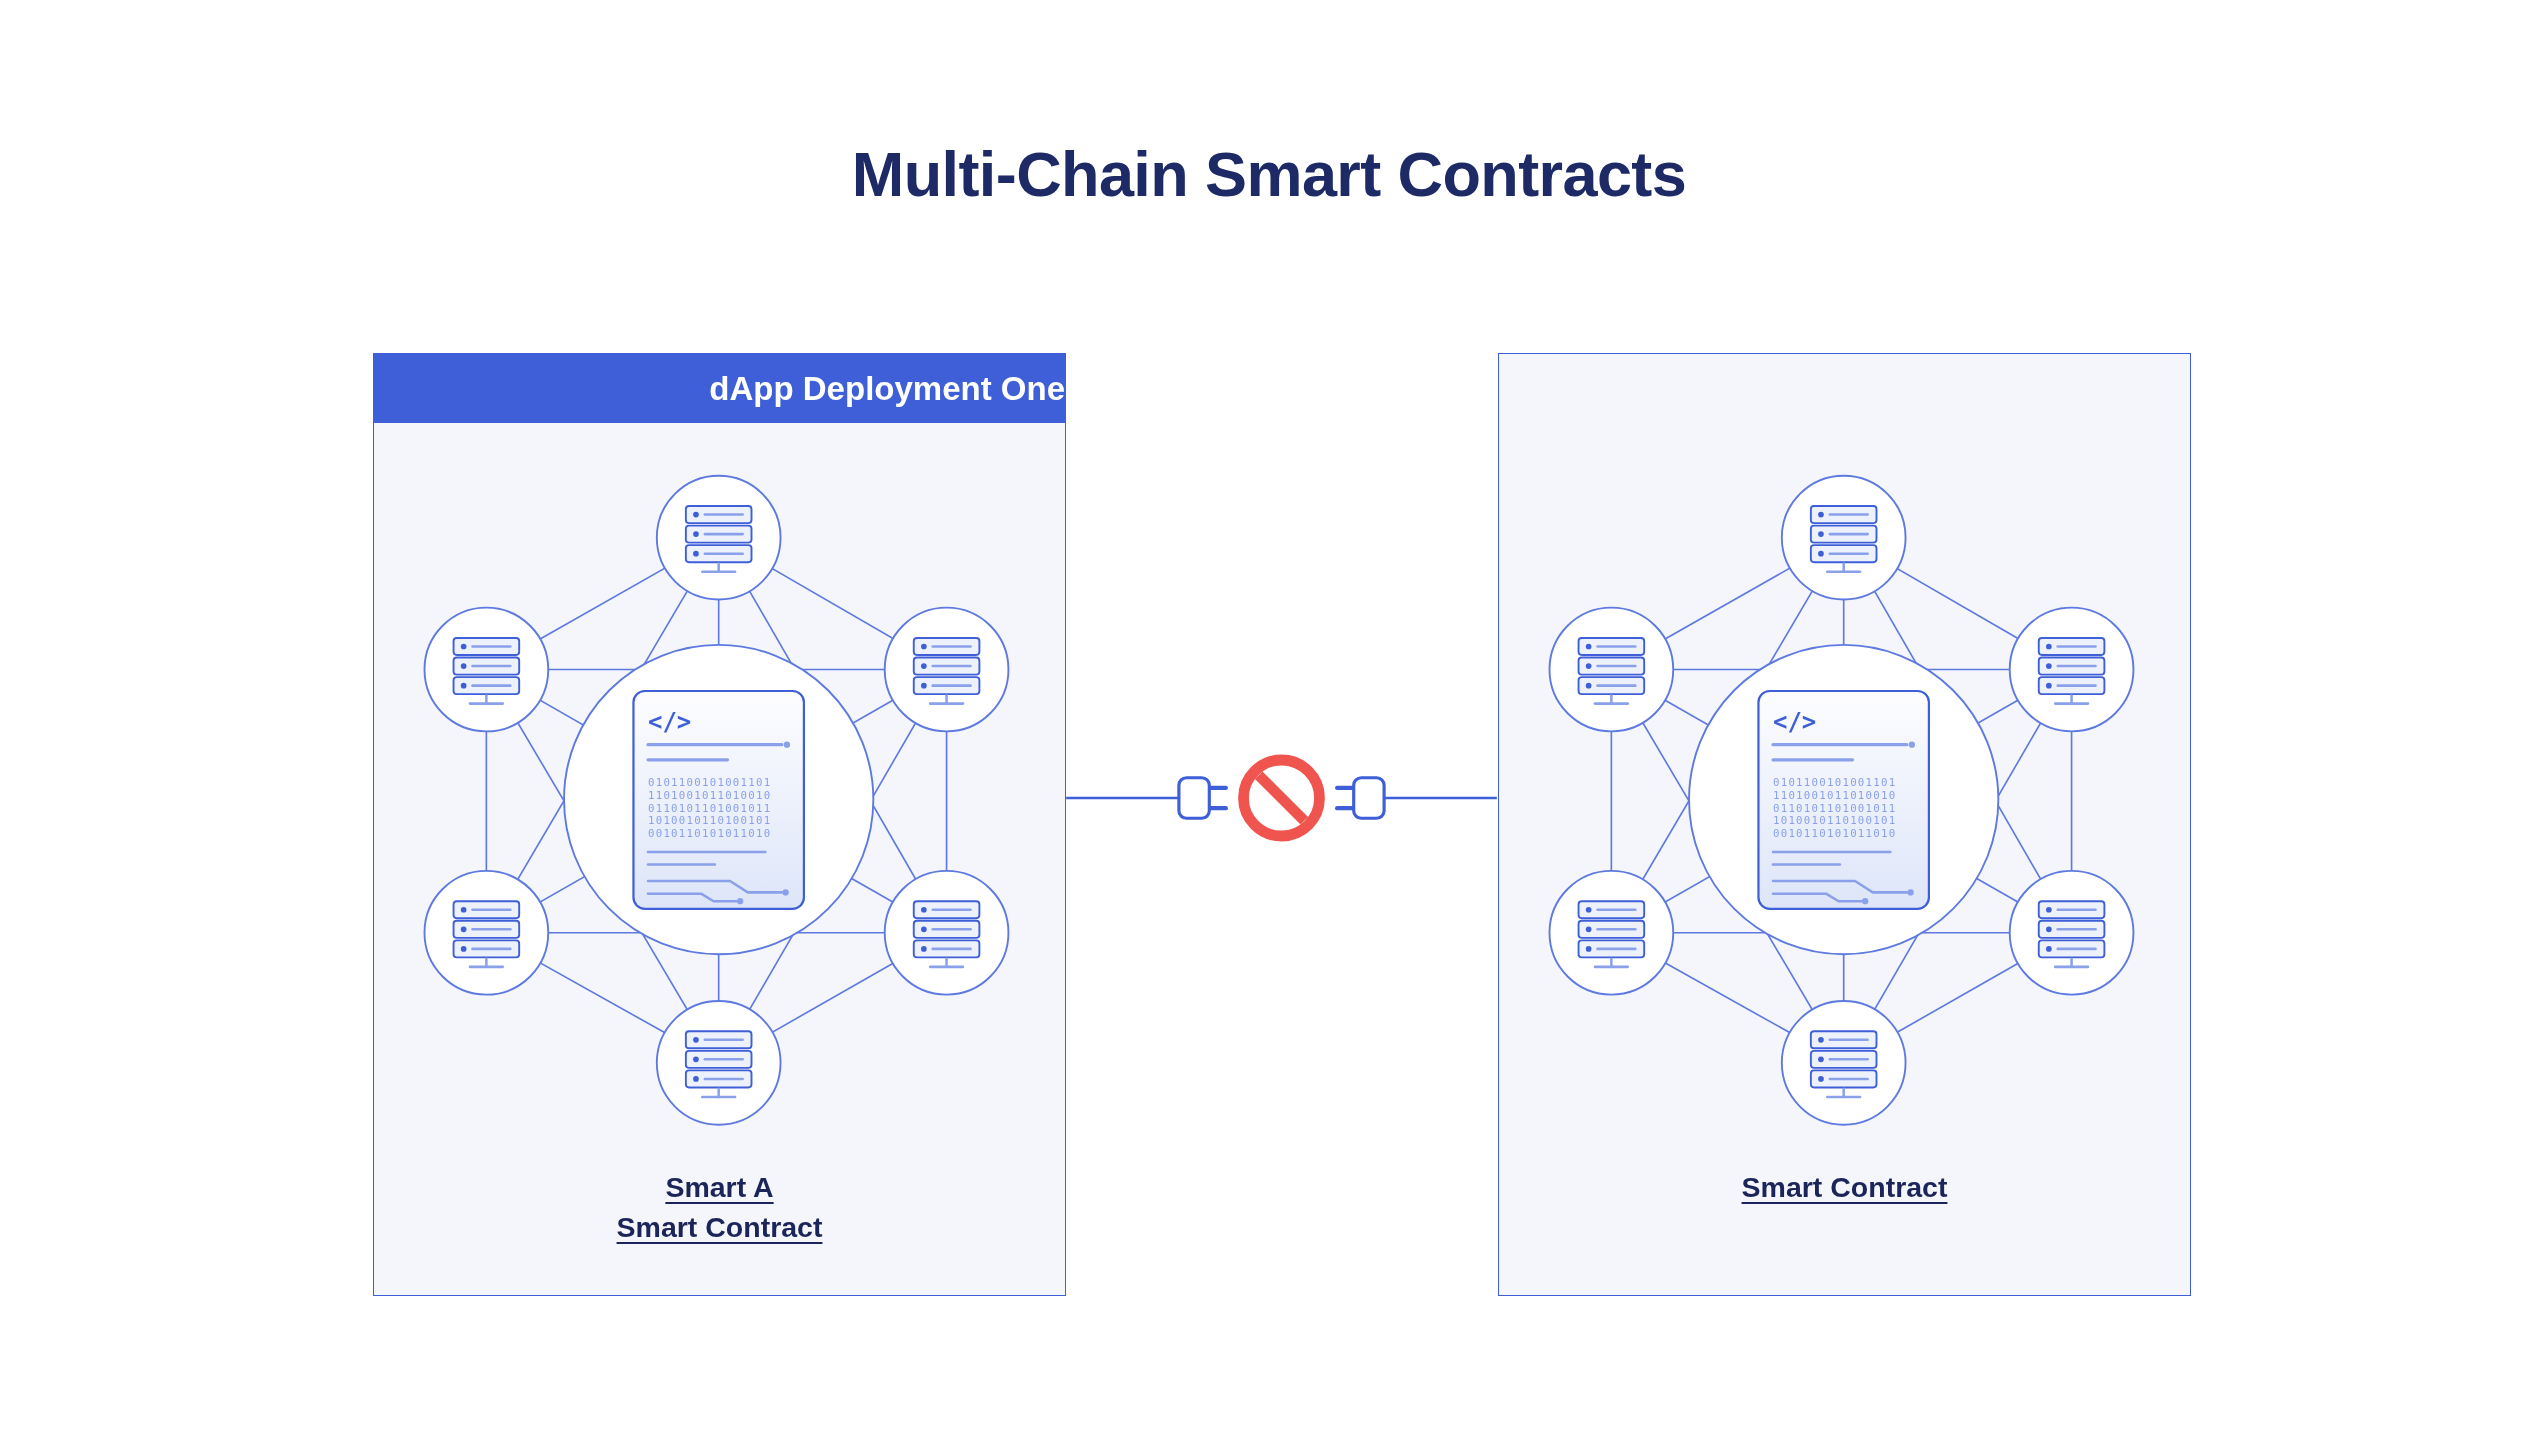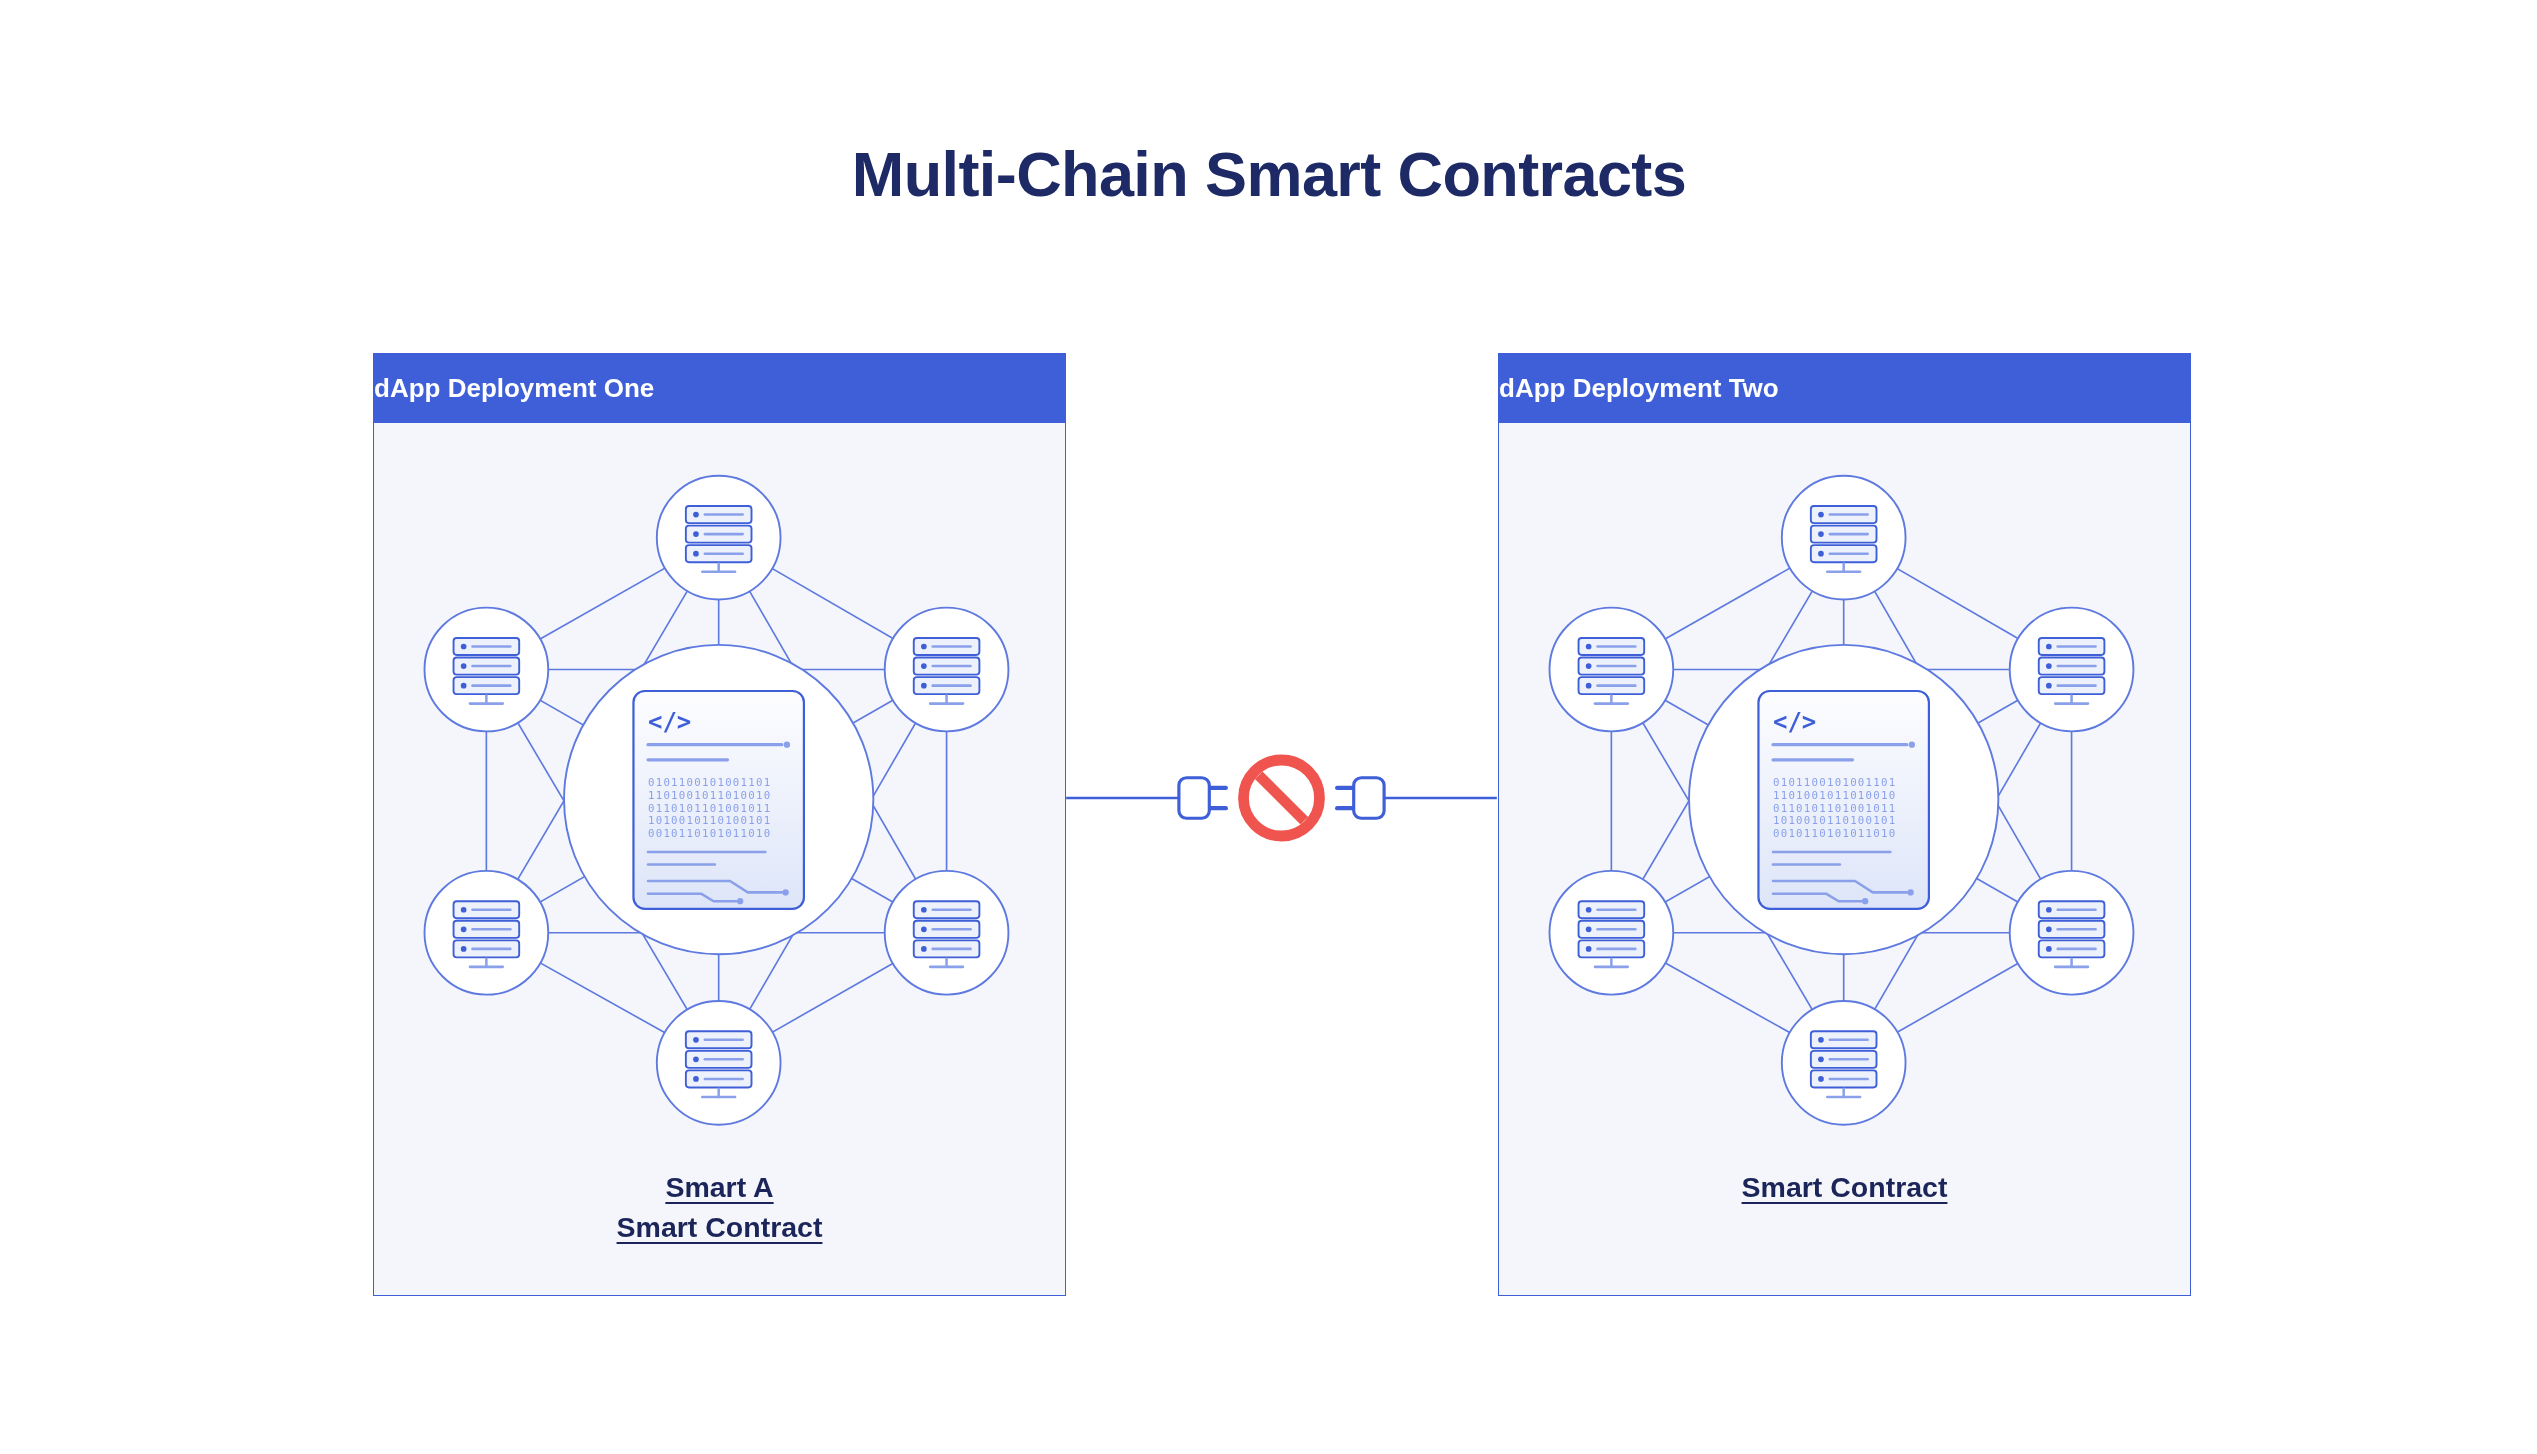--- a/index.html
+++ b/index.html
@@ -23,22 +23,22 @@
 
   .panel{
     position:absolute;top:353px;width:693px;height:943px;
     background:var(--panel-bg);border:1.9px solid var(--accent);
   }
   .panel-one{left:373px;}
   .panel-two{left:1498px;}
 
   .panel-header{
     position:absolute;top:0;left:0;right:0;height:69px;background:var(--accent);
-    color:var(--header-text);font-size:26px;font-weight:bold;
-    display:flex;align-items:center;justify-content:flex-start;
+    color:var(--header-text);font-size:33px;font-weight:bold;
+    display:flex;align-items:center;justify-content:flex-end;
   }
 
   .network{position:absolute;top:69px;left:0;}
 
   .chain-label{
     position:absolute;top:813px;left:0;width:100%;text-align:center;
     color:var(--label-text);font-size:28.5px;font-weight:bold;line-height:40px;
   }
   .chain-label span{
     text-decoration:underline;text-decoration-thickness:2.2px;text-underline-offset:5px;
@@ -168,23 +168,20 @@
     </g>
     <g>
       <rect class="plug-body" x="454" y="118" width="48" height="64" rx="12"></rect>
       <line class="plug-prong" x1="428" y1="134" x2="452" y2="134"></line>
       <line class="plug-prong" x1="428" y1="166" x2="452" y2="166"></line>
     </g>
     <line class="conn-ln" x1="502" y1="150" x2="680" y2="150"></line>
   </svg>
 
   <section class="panel panel-two">
-    <header class="panel-header">
-      <span>dApp Deployment Two</span>
-    </header>
 
     <svg class="network" width="690" height="875" viewBox="0 0 1093 1379">
       <g>
         <line class="net-ln" x1="546" y1="178" x2="907" y2="387"></line>
         <line class="net-ln" x1="546" y1="178" x2="907" y2="804"></line>
         <line class="net-ln" x1="546" y1="178" x2="546" y2="1010"></line>
         <line class="net-ln" x1="546" y1="178" x2="178" y2="804"></line>
         <line class="net-ln" x1="546" y1="178" x2="178" y2="387"></line>
         <line class="net-ln" x1="907" y1="387" x2="907" y2="804"></line>
         <line class="net-ln" x1="907" y1="387" x2="546" y2="1010"></line>

